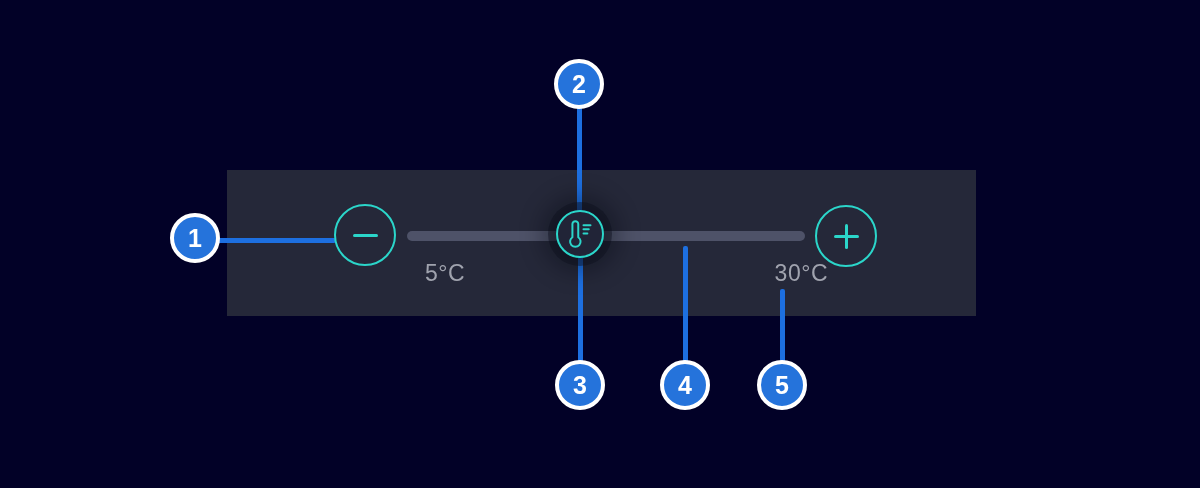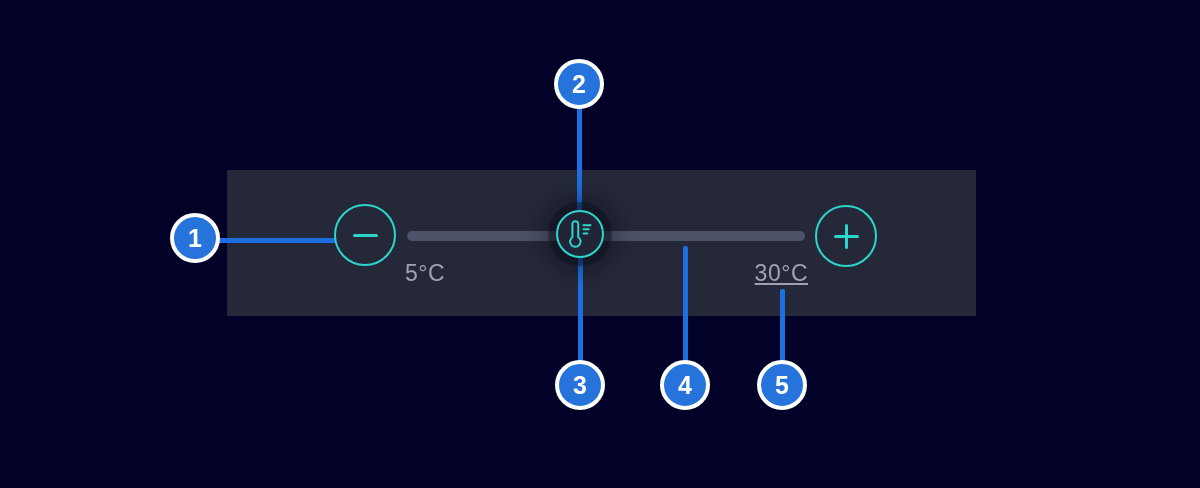--- a/index.html
+++ b/index.html
@@ -35,24 +35,24 @@
   .plus-icon{display:block;position:relative;width:25px;height:25px;}
   .plus-icon::before{content:"";position:absolute;left:0;top:11px;width:25px;height:3px;background:#2BD6CA;border-radius:2px;}
   .plus-icon::after{content:"";position:absolute;left:11px;top:0;width:3px;height:25px;background:#2BD6CA;border-radius:2px;}
   .handle{
     position:absolute;left:556px;top:210px;width:48px;height:48px;box-sizing:border-box;
     border:2.5px solid #2BD6CA;border-radius:50%;background:#212437;z-index:3;
     display:flex;align-items:center;justify-content:center;cursor:grab;
     box-shadow:0 0 0 8px rgba(13,15,28,0.45), 0 0 22px 14px rgba(4,5,15,0.35);
   }
   .range-label{
-    position:absolute;color:#A0A3AE;font-size:23px;z-index:3;letter-spacing:0.5px;
+    position:absolute;color:#A0A3AE;font-size:23px;z-index:3;letter-spacing:0.5px;margin-left:20px;
   }
   .label-min{left:405px;top:260px;}
-  .label-max{left:738px;top:260px;width:70px;text-align:right;text-decoration:underline;}
+  .label-max{left:738px;top:260px;width:70px;text-align:right;}
   
   .badge{
     position:absolute;width:50px;height:50px;box-sizing:border-box;border-radius:50%;
     background:#2573DB;border:4px solid #FFFFFF;z-index:4;
     display:flex;align-items:center;justify-content:center;
     color:#FFFFFF;font-size:25px;font-weight:600;line-height:1;
   }
   .badge-1{left:170px;top:213px;}
   .badge-2{left:554px;top:59px;}
   .badge-3{left:555px;top:360px;}

